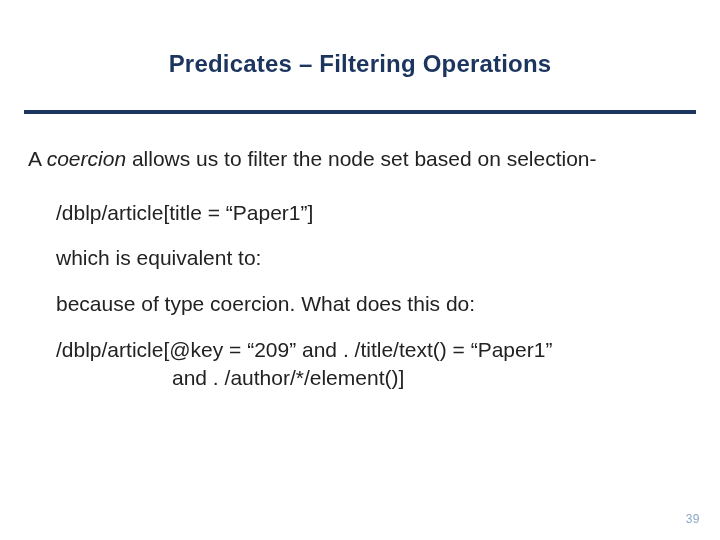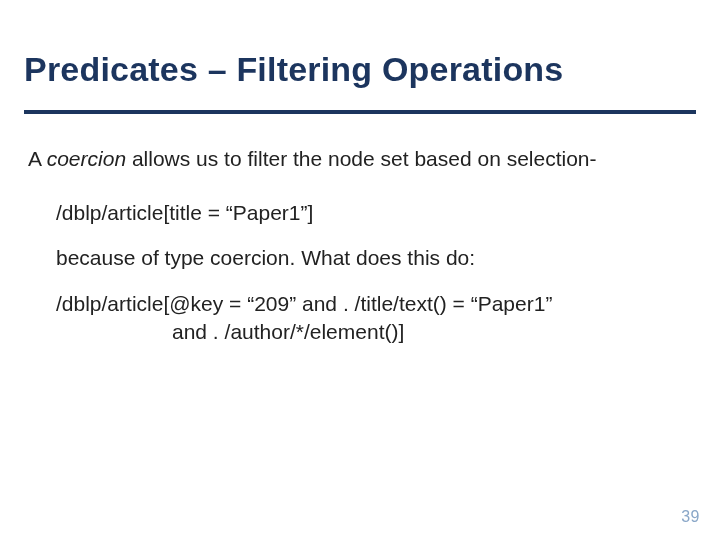--- a/index.html
+++ b/index.html
@@ -18,23 +18,24 @@
     height: 540px;
     box-sizing: border-box;
   }
   .title {
     position: absolute;
     top: 50px;
     left: 24px;
     right: 24px;
     color: #1c355e;
     font-weight: 700;
-    font-size: 34px;
+    font-size: 24px;
     line-height: 1.15;
     letter-spacing: 0.2px;
+    text-align: center;
   }
   .rule {
     position: absolute;
     left: 24px;
     right: 24px;
     top: 110px;
     height: 0;
     border-top: 4px solid #1c355e;
   }
   .body {
@@ -65,21 +66,21 @@
     font-size: 21px;
   }
   .code-line2 {
     display: block;
     margin-left: 116px;
   }
   .pagenum {
     position: absolute;
     right: 20px;
     bottom: 14px;
-    font-size: 16px;
+    font-size: 12px;
     color: #8aa7c8;
     letter-spacing: 0.5px;
   }
 </style>
 </head>
 <body>
 
 <div class="slide">
 
   <div class="title">Predicates – Filtering Operations</div>
@@ -88,20 +89,21 @@
   <div class="body">
 
     <div class="lead">
       <span class="lead-first">
         <span>A </span><span class="predicate-word">coercion</span><span>  allows us to filter the node set based on selection-</span>
       </span>
     </div>
 
     <div class="code-block">/dblp/article[title = “Paper1”]</div>
 
+    <div class="code-block">which is equivalent to:</div>
 
 
     <div class="code-block">because of type coercion.  What does this do:</div>
 
     <div class="code-block">
       <span>/dblp/article[@key = “209” and . /title/text() = “Paper1”</span>
       <span class="code-line2">and . /author/*/element()]</span>
     </div>
 
   </div>

